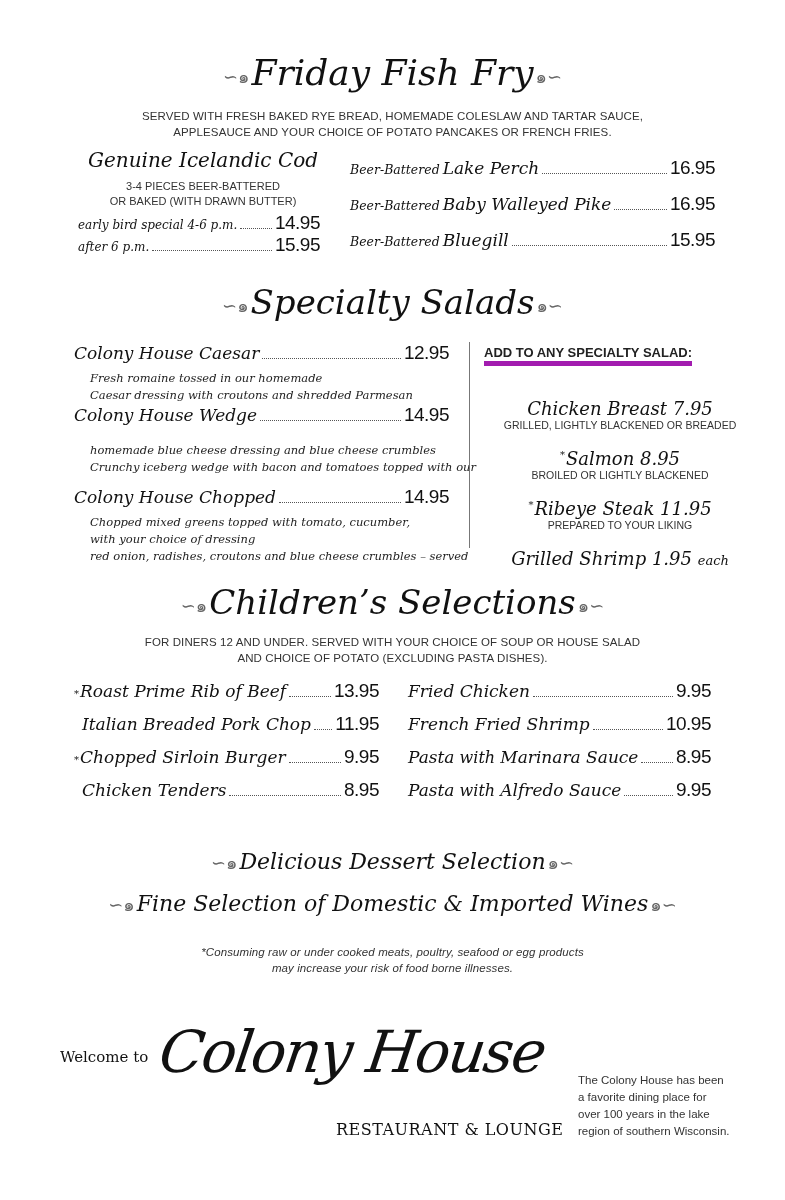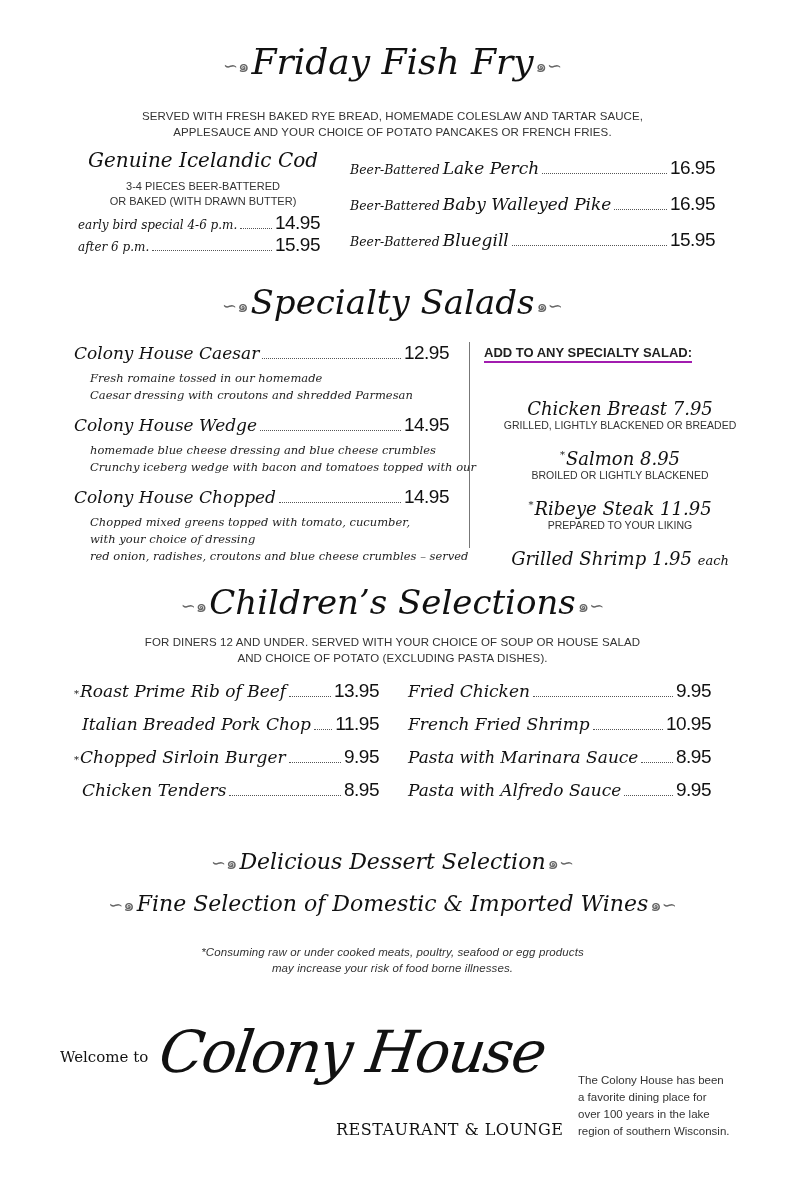--- a/index.html
+++ b/index.html
@@ -22,21 +22,21 @@
 
   .desc { position: absolute; font-family: "DejaVu Serif", serif; font-style: italic; font-size: 11.5px; line-height: 17px; color: #222; }
 
   .addon { position: absolute; left: 470px; width: 300px; text-align: center; }
   .addon-name { font-family: "DejaVu Serif", serif; font-style: italic; font-size: 18px; margin-top: 24px; }
   .addon-desc { font-family: "Liberation Sans", sans-serif; font-size: 10.5px; color: #333; }
 </style>
 </head>
 <body>
 
-<div class="section-title" style="top:41px; font-size:36px;">
+<div class="section-title" style="top:52px; font-size:36px;">
   <span class="swirl">∽๑</span><span>Friday Fish Fry</span><span class="swirl">๑∽</span>
 </div>
 <div class="sub" style="top:108px;">SERVED WITH FRESH BAKED RYE BREAD, HOMEMADE COLESLAW AND TARTAR SAUCE,</div>
 <div class="sub" style="top:124px;">APPLESAUCE AND YOUR CHOICE OF POTATO PANCAKES OR FRENCH FRIES.</div>
 
 <div style="position:absolute; left:78px; width:250px; top:148px; text-align:center; font-family:'DejaVu Serif',serif; font-style:italic; font-size:20px;">Genuine Icelandic Cod</div>
 <div class="sans" style="position:absolute; left:78px; width:250px; top:180px; text-align:center; font-size:11px;">3-4 PIECES BEER-BATTERED</div>
 <div class="sans" style="position:absolute; left:78px; width:250px; top:195px; text-align:center; font-size:11px;">OR BAKED (WITH DRAWN BUTTER)</div>
 <div class="row" style="left:78px; width:242px; top:212px;">
   <span class="name" style="font-size:12px;">early bird special 4-6 p.m.</span>
@@ -75,21 +75,21 @@
 <div class="row" style="left:74px; width:375px; top:342px;">
   <span class="name">Colony House Caesar</span>
     <span class="dots"></span>
     <span class="price">12.95</span>
 </div>
 <div class="desc" style="left:90px; top:370px;">
   <div>Fresh romaine tossed in our homemade</div>
   <div>Caesar dressing with croutons and shredded Parmesan</div>
 </div>
 
-<div class="row" style="left:74px; width:375px; top:414px;">
+<div class="row" style="left:74px; width:375px; top:404px;">
   <span class="name">Colony House Wedge</span>
     <span class="dots"></span>
     <span class="price">14.95</span>
 </div>
 <div class="desc" style="left:90px; top:442px;">
   <div>homemade blue cheese dressing and blue cheese crumbles</div>
   <div>Crunchy iceberg wedge with bacon and tomatoes topped with our</div>
 </div>
 
 <div class="row" style="left:74px; width:375px; top:486px;">
@@ -98,21 +98,21 @@
     <span class="price">14.95</span>
 </div>
 <div class="desc" style="left:90px; top:514px;font-style:italic;">
   <div>Chopped mixed greens topped with tomato, cucumber,</div>
   <div>with your choice of dressing</div>
   <div>red onion, radishes, croutons and blue cheese crumbles – served</div>
 </div>
 
 <div style="position:absolute; left:469px; top:342px; width:1px; height:206px; background:#777;"></div>
 
-<div style="position:absolute; left:484px; top:345px; font-family:'Liberation Sans',sans-serif; font-size:13px; font-weight:bold; color:#222; border-bottom:2px solid #a21caf; padding-bottom:1px;">ADD TO ANY SPECIALTY SALAD:</div>
+<div style="position:absolute; left:484px; top:345px; font-family:'Liberation Sans',sans-serif; font-size:13px; font-weight:bold; color:#222; border-bottom:5px solid #a21caf; padding-bottom:1px;">ADD TO ANY SPECIALTY SALAD:</div>
 
 <div class="addon" style="top:374px;">
   <div class="addon-name"><span>Chicken Breast</span>&nbsp;<span>7.95</span></div>
   <div class="addon-desc">GRILLED, LIGHTLY BLACKENED OR BREADED</div>
 </div>
 <div class="addon" style="top:424px;">
   <div class="addon-name"><span class="ast">*</span><span>Salmon</span>&nbsp;<span>8.95</span></div>
   <div class="addon-desc">BROILED OR LIGHTLY BLACKENED</div>
 </div>
 <div class="addon" style="top:474px;">

